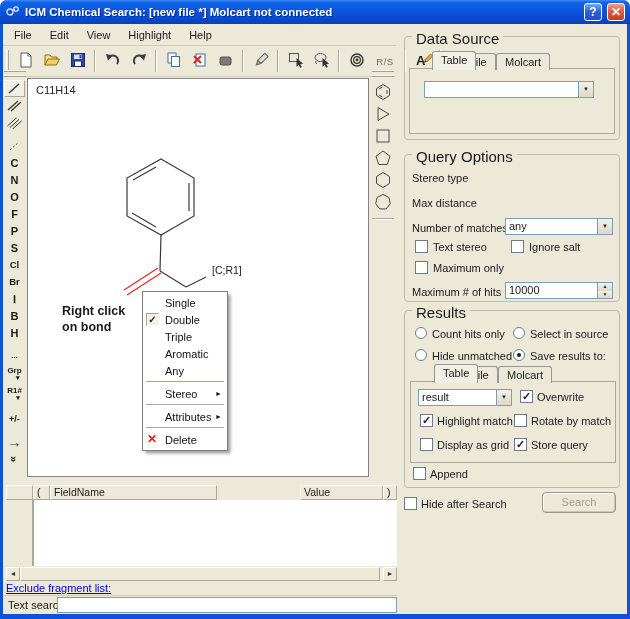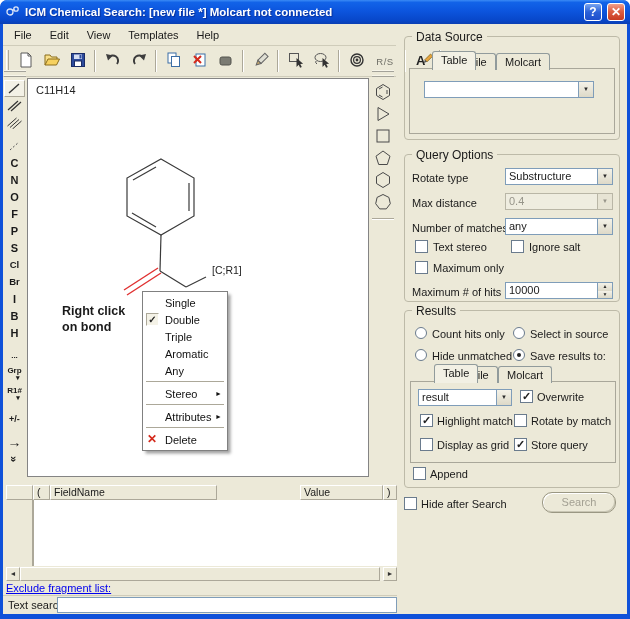--- a/index.html
+++ b/index.html
@@ -70,39 +70,39 @@
   .mi .delx { position:absolute; left:3px; top:1px; color:#D42A1C; font-weight:bold; font-size:12px; }
   .msep { height:2px; margin:2px 2px; border-top:1px solid #ACA899; border-bottom:1px solid #fff; }
 
   
   #shapebar { position:absolute; left:372px; top:81px; width:22px; display:flex; flex-direction:column; }
   .sbtn { height:22px; display:flex; align-items:center; justify-content:center; }
   #shape-sep { position:absolute; left:372px; top:218px; width:22px; height:2px; border-top:1px solid #ACA899; border-bottom:1px solid #fff; }
 
   
   .group { position:absolute; border:1px solid #BDBAA8; border-radius:4px; }
-  .gtitle { position:absolute; top:-7px; left:7px; background:#ECE9D8; padding:0 4px; font-size:12px; }
+  .gtitle { position:absolute; top:-7px; left:7px; background:#ECE9D8; padding:0 4px; font-size:15px; }
   .tab { position:absolute; height:17px; padding:2px 8px 0 8px; background:#ECE9D8; border:1px solid #919B9C; border-bottom:none; border-radius:3px 3px 0 0; font-size:11px; }
   .tab.active { height:19px; margin-top:-2px; background:#F2F0E4; z-index:2;margin-left:20px; }
   .tabpage { position:absolute; border:1px solid #A9A79A; background:#ECE9D8; }
   .lbl { position:absolute; font-size:11px; white-space:nowrap; }
   .combo { position:absolute; height:17px; background:#fff; border:1px solid #7F9DB9; }
   .combo .cval { position:absolute; left:3px; top:1px; font-size:11px; white-space:nowrap; }
   .combo .cbtn { position:absolute; right:0; top:0; bottom:0; width:15px; background:linear-gradient(180deg,#F4F2E8,#DDD9C8); border-left:1px solid #7F9DB9; text-align:center; font-size:6px; line-height:15px; color:#2b2b2b; }
   .combo.disabled { background:#EFEDE0; border-color:#B9B6A6; }
   .combo.disabled .cval { color:#97958A; }
   .combo.disabled .cbtn { color:#97958A; background:#E7E4D4; border-left-color:#B9B6A6; }
   .spin { position:absolute; height:17px; background:#fff; border:1px solid #7F9DB9; }
   .spin .sval { position:absolute; left:3px; top:1px; font-size:11px; }
   .spin .sarrows { position:absolute; right:0; top:0; bottom:0; width:15px; border-left:1px solid #7F9DB9; display:flex; flex-direction:column; }
   .spin .sarrows span { flex:1; background:linear-gradient(180deg,#F4F2E8,#DDD9C8); font-size:5px; line-height:7px; text-align:center; color:#2b2b2b; }
   .cb { position:absolute; width:13px; height:13px; background:#fff; border:1px solid #6A7B8D; font-size:11px; line-height:11px; text-align:center; font-weight:bold; color:#222; }
   .radio { position:absolute; width:12px; height:12px; background:#fff; border:1px solid #6A7B8D; border-radius:50%; }
   .radio.sel::after { content:""; position:absolute; left:3px; top:3px; width:4px; height:4px; border-radius:50%; background:#222; }
-  .xpbtn { position:absolute; background:#ECE9D8; border:1px solid #9A9783; border-radius:10px; box-shadow:inset 1px 1px 0 #fff, inset -1px -1px 0 #C9C6B4; text-align:center; font-size:11px; }
+  .xpbtn { position:absolute; background:#ECE9D8; border:1px solid #9A9783; border-radius:4px; box-shadow:inset 1px 1px 0 #fff, inset -1px -1px 0 #C9C6B4; text-align:center; font-size:11px; }
   .xpbtn.disabled { color:#A3A093; }
 
   
   .th { position:absolute; top:485px; height:15px; background:#ECE9D8; border:1px solid; border-color:#fff #ACA899 #ACA899 #fff; font-size:10.5px; padding:0 3px; overflow:hidden; }
   #tbl-rowhdr-col { position:absolute; left:6px; top:500px; width:27px; height:66px; background:#ECE9D8; border-right:1px solid #ACA899; }
   #tbl-body { position:absolute; left:33px; top:500px; width:364px; height:66px; background:#fff; border-left:1px solid #ACA899; }
   #hscroll { position:absolute; left:6px; top:567px; width:391px; height:14px; background:#F0EEE1; }
   .scr-arrow { position:absolute; top:0; width:14px; height:14px; background:#ECE9D8; border:1px solid; border-color:#fff #ACA899 #ACA899 #fff; font-size:7px; line-height:12px; text-align:center; color:#333; }
   #hthumb { position:absolute; left:14px; top:0; width:360px; height:14px; background:#ECE9D8; border:1px solid; border-color:#fff #ACA899 #ACA899 #fff; }
   #exclude-link { position:absolute; left:6px; top:582px; color:#0000EE; text-decoration:underline; font-size:11px; }
@@ -126,21 +126,21 @@
     </span>
     <span id="title-text">ICM Chemical Search: [new file *] Molcart not connected</span>
     <span class="tbtn" id="help-btn">?</span>
     <span class="tbtn" id="close-btn">✕</span>
   </div>
 
   <div id="menubar">
     <span class="mitem">File</span>
     <span class="mitem">Edit</span>
     <span class="mitem">View</span>
-    <span class="mitem">Templates</span>
+    <span class="mitem">Highlight</span>
     <span class="mitem">Help</span>
   </div>
   <div id="menubar-line"></div>
 
   <div id="toolbar">
     <span class="tgrip"></span>
     <span class="tbbtn">
         <span><svg width="18" height="18">
             <path d="M4 2 h7 l3 3 v11 h-10 z" fill="#fff" stroke="#5a5a5a"></path>
             <path d="M11 2 v3 h3" fill="none" stroke="#5a5a5a"></path>
@@ -402,30 +402,22 @@
   <span class="tab" style="left:460px; top:53px;">File</span>
   <span class="tab" style="left:496px; top:53px;">Molcart</span>
   <div class="combo" style="left:424px; top:81px; width:170px;">
     <span class="cval"></span>
     <span class="cbtn">▼</span>
   </div>
 
   <div class="group" style="left:404px; top:154px; width:216px; height:148px;padding-left:9px;">
     <span class="gtitle">Query Options</span>
   </div>
-  <span class="lbl" style="left:412px; top:172px;">Rotate type</span>
-  <div class="combo" style="left:505px; top:168px; width:108px;">
-    <span class="cval">Substructure</span>
-    <span class="cbtn">▼</span>
-  </div>
+  <span class="lbl" style="left:412px; top:172px;">Stereo type</span>
   <span class="lbl" style="left:412px; top:197px;">Max distance</span>
-  <div class="combo disabled" style="left:505px; top:193px; width:108px;">
-    <span class="cval">0.4</span>
-    <span class="cbtn">▼</span>
-  </div>
   <span class="lbl" style="left:412px; top:222px;">Number of matches</span>
   <div class="combo" style="left:505px; top:218px; width:108px;">
     <span class="cval">any</span>
     <span class="cbtn">▼</span>
   </div>
   <span class="cb" style="left:415px; top:240px;"></span>
   <span class="lbl" style="left:433px; top:241px;">Text stereo</span>
   <span class="cb" style="left:511px; top:240px;"></span>
   <span class="lbl" style="left:529px; top:241px;">Ignore salt</span>
   <span class="cb" style="left:415px; top:261px;"></span>

